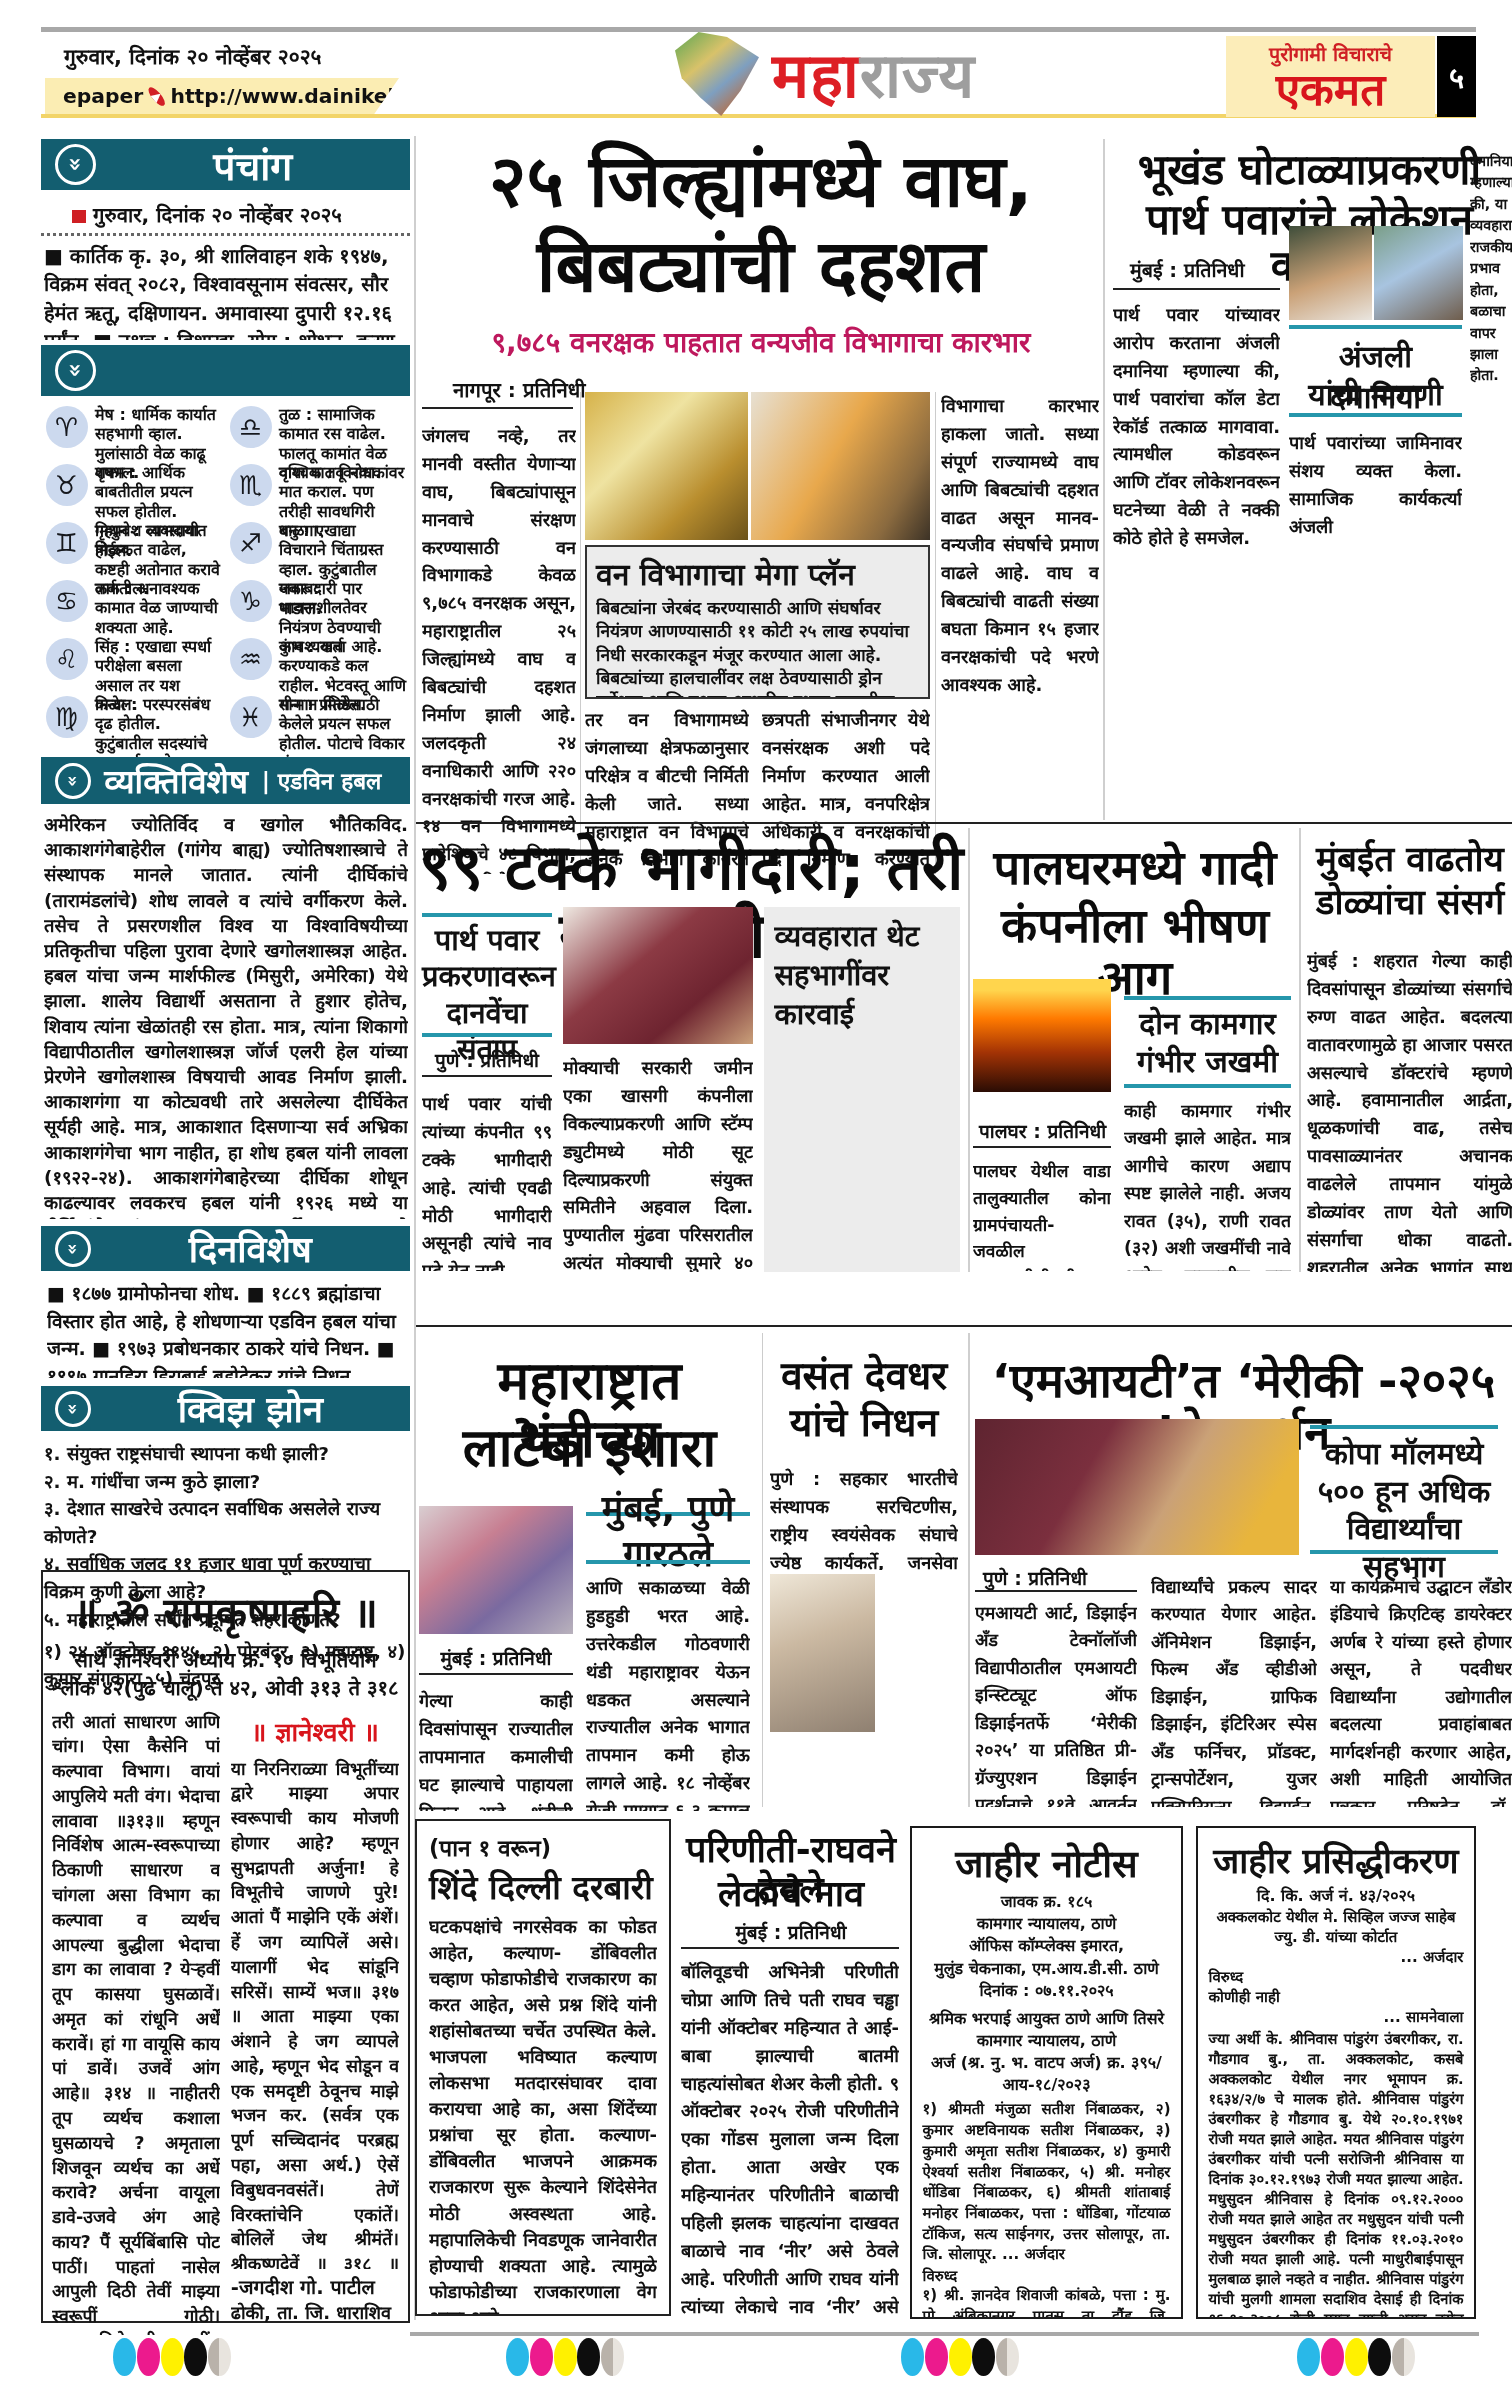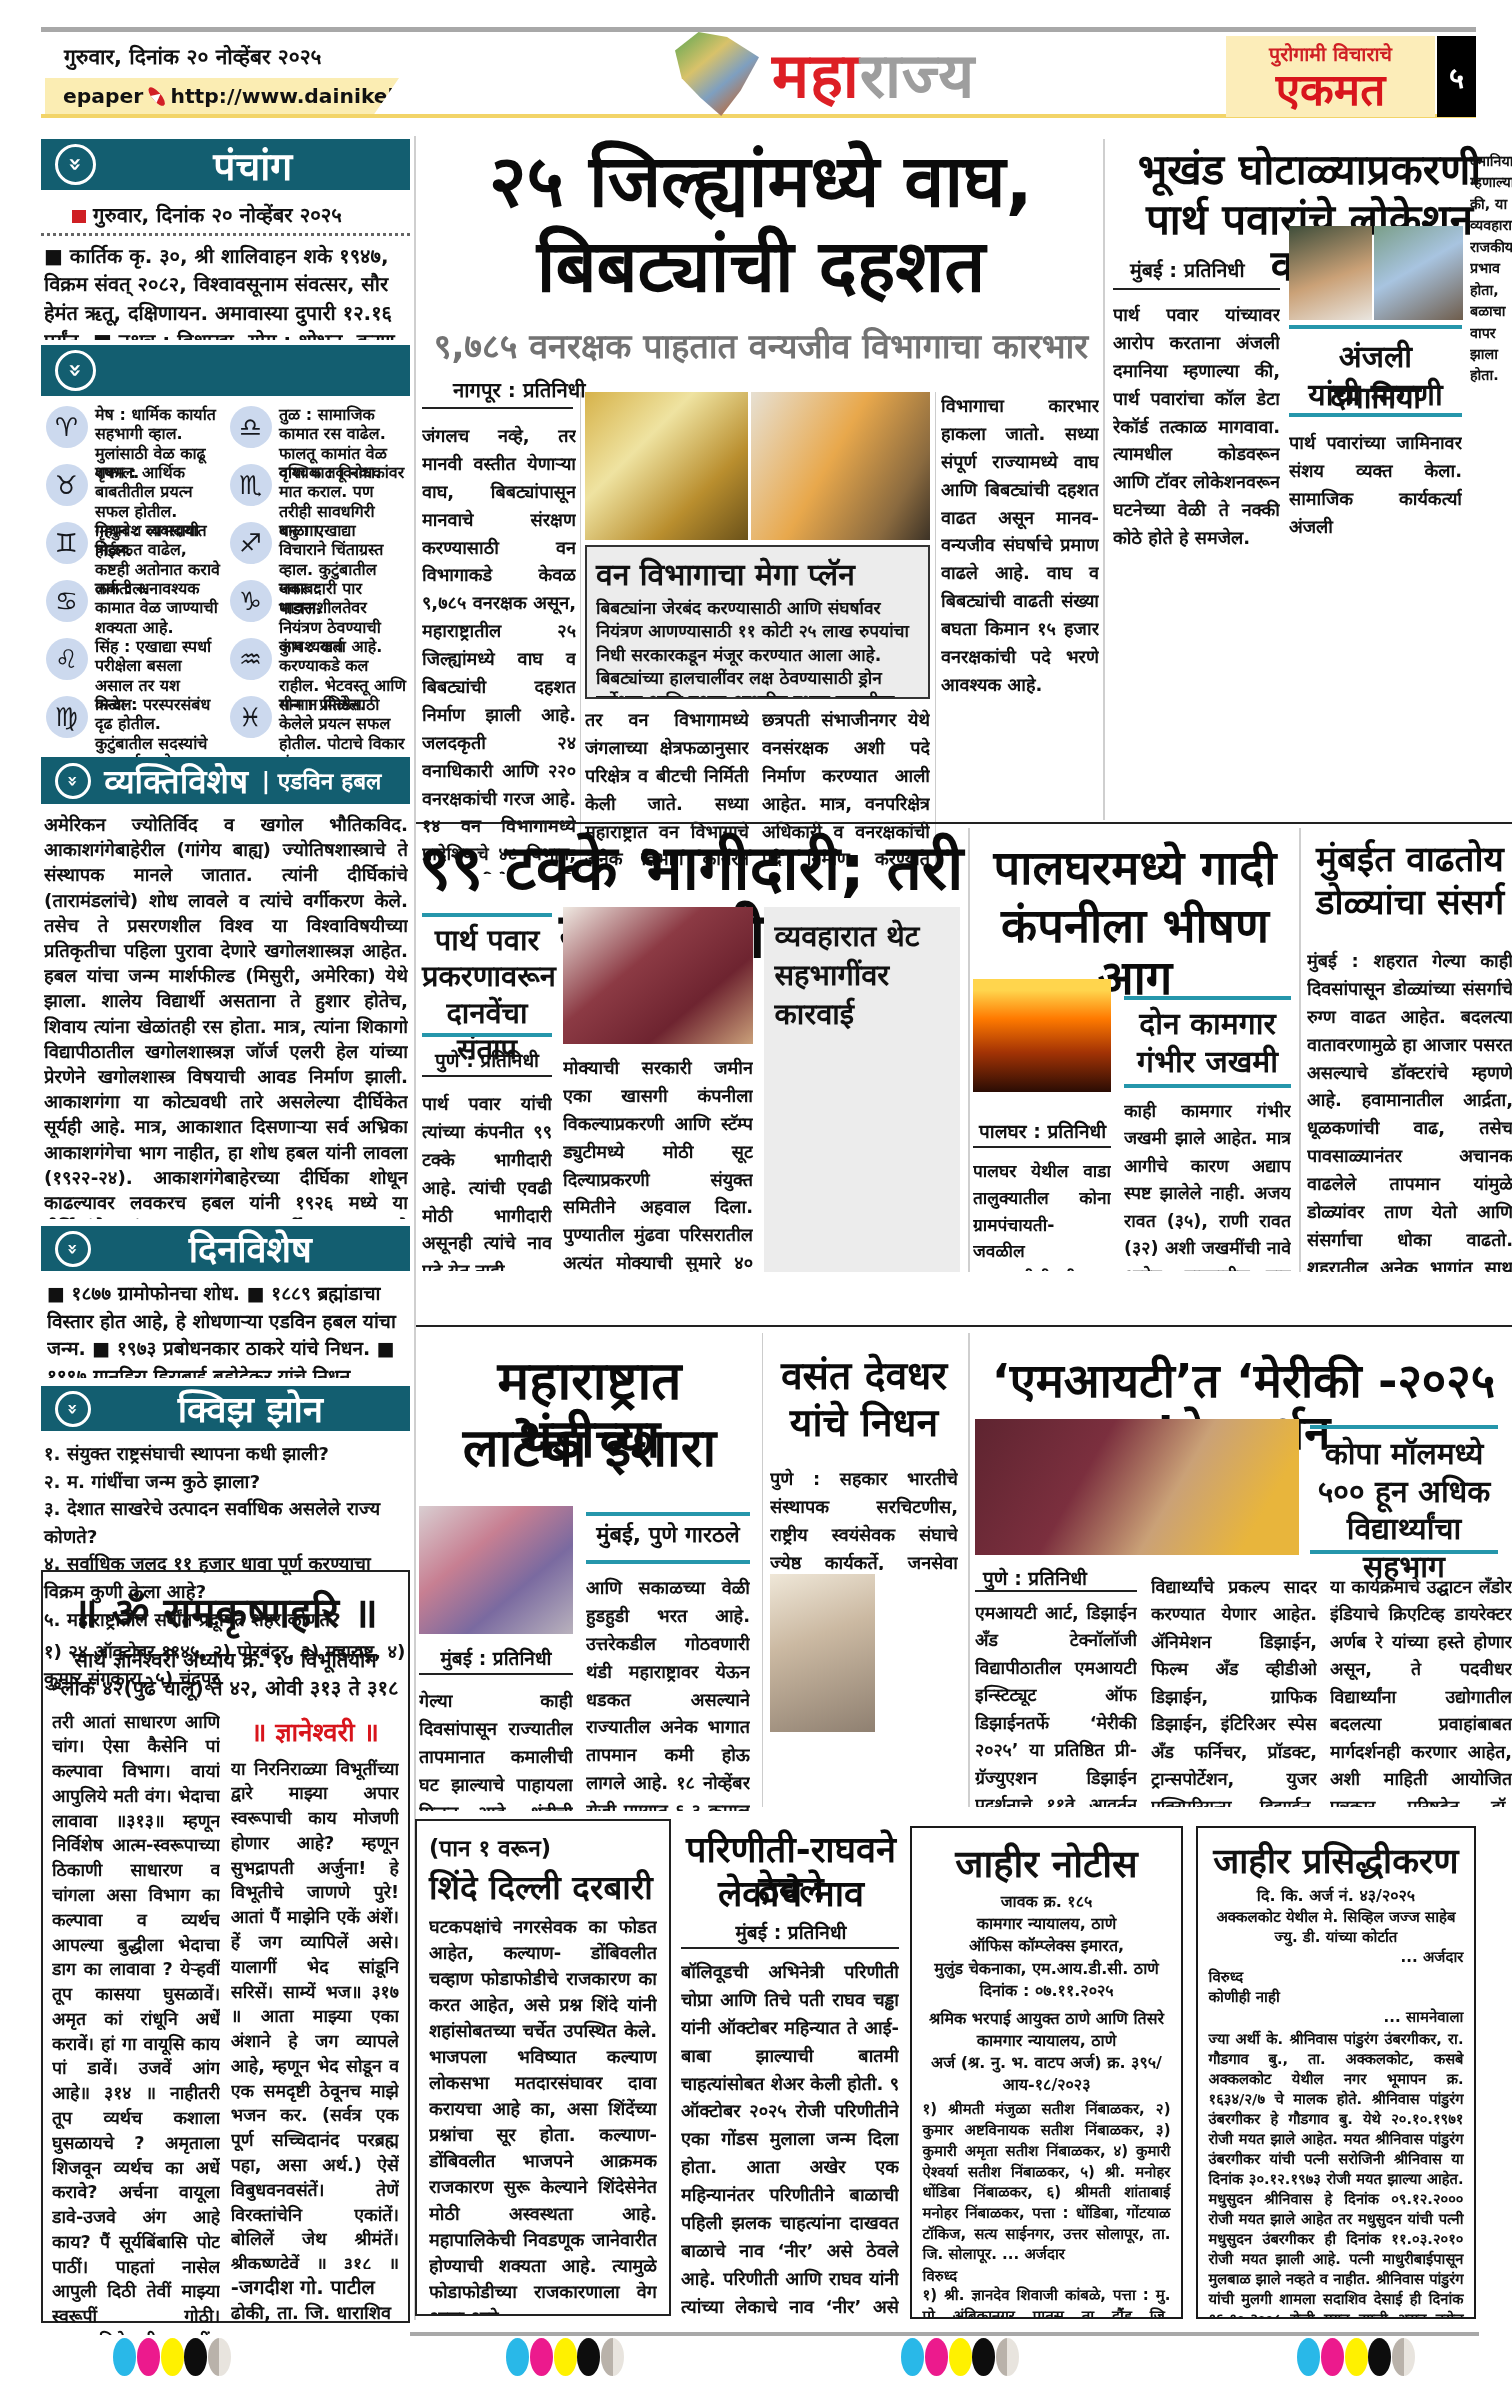--- a/index.html
+++ b/index.html
@@ -162,21 +162,21 @@
       <div class="dev" style="font-size:19.6px;font-weight:900;margin-top:4.5px;">-जगदीश गो. पाटील</div>
       <div class="dev" style="font-size:18px;font-weight:600;">ढोकी, ता. जि. धाराशिव</div>
     </div>
   </div>
 </div>
 
 <div class="abs" style="left:414px;top:136px;width:1.5px;height:2184px;background:#cfcfcf;"></div>
 
 <div class="abs dev hl ctr" style="left:422px;top:142px;width:678px;font-size:72px;">२५ जिल्ह्यांमध्ये वाघ,</div>
 <div class="abs dev hl ctr" style="left:422px;top:227px;width:678px;font-size:72px;">बिबट्यांची दहशत</div>
-<div class="abs dev ctr" style="left:422px;top:322px;width:678px;font-size:34px;font-weight:800;color:#737373;">९,७८५ वनरक्षक पाहतात वन्यजीव विभागाचा कारभार</div>
+<div class="abs dev ctr" style="left:422px;top:322px;width:678px;font-size:28px;font-weight:800;color:#be185d;">९,७८५ वनरक्षक पाहतात वन्यजीव विभागाचा कारभार</div>
 <div class="abs dev byline" style="left:425px;top:375px;font-size:20.3px;margin-left:28px;">नागपूर : प्रतिनिधी</div>
 <div class="abs rule" style="left:422px;top:407px;width:151px;height:2.3px;"></div>
 
 <div class="abs dev body-txt just" style="left:422px;top:422px;width:154px;height:452px;font-size:18px;font-weight:600;">जंगलच नव्हे, तर मानवी वस्तीत येणाऱ्या वाघ, बिबट्यांपासून मानवाचे संरक्षण करण्यासाठी वन विभागाकडे केवळ ९,७८५ वनरक्षक असून, महाराष्ट्रातील २५ जिल्ह्यांमध्ये वाघ व बिबट्यांची दहशत निर्माण झाली आहे. जलदकृती २४ वनाधिकारी आणि २२० वनरक्षकांची गरज आहे. १४ वन विभागामध्ये प्रादेशिकचे ४८ विभाग, ३७८ परिक्षेत्र आणि ५,६१३ बीट असून, वन्यजीव विभागांचे १३ विभाग व १०३ परिक्षेत्र ज्यामध्ये केवळ ९७० बीट मोडतात. याशिवाय सामाजिक वनीकरणाचे उपविभाग असून, यामध्ये २५० परिक्षेत्र आणि ९९० व उर्वरित वनरक्षक साईट पोस्टिंग म्हणून कामे करतात. पोलिस विभागामध्ये लोकसंख्येच्या आधारावर पोलिस स्टेशनची निर्मिती केली जाते.</div>
 <div class="abs photo" style="left:585px;top:392px;width:163px;height:148px;background:linear-gradient(135deg,#d6b24a 0%,#efe3a1 35%,#b98e2e 70%,#6b521a 100%);"></div>
 <div class="abs photo" style="left:751px;top:392px;width:179px;height:148px;background:linear-gradient(120deg,#e7e0d2 0%,#e8a84c 45%,#8a6a3f 80%,#3c3226 100%);"></div>
 <div class="abs" style="left:585px;top:545px;width:345px;height:154px;background:#ececec;border:2.3px solid #333;box-sizing:border-box;padding:6px 9px;overflow:hidden;">
   <div class="dev" style="font-size:30px;font-weight:900;">वन विभागाचा मेगा प्लॅन</div>
   <div class="dev body-txt" style="font-size:17.3px;font-weight:600;line-height:1.35;margin-top:3px;">बिबट्यांना जेरबंद करण्यासाठी आणि संघर्षावर नियंत्रण आणण्यासाठी ११ कोटी २५ लाख रुपयांचा निधी सरकारकडून मंजूर करण्यात आला आहे. बिबट्यांच्या हालचालींवर लक्ष ठेवण्यासाठी ड्रोन सर्वेक्षण आणि एआय-आधारित इशारा प्रणालीचा वापर करण्यात येत आहे. बिबट रेस्क्यूसाठी ट्रँक्युलायझिंग गन, हाय-पॉवर टॉर्च, ट्रॅप कॅमेरे, ड्रोन) आणि पिंजऱ्यांची संख्या मोठ्या प्रमाणात वाढविण्यात येणार आहे.</div>
 </div>
@@ -236,21 +236,21 @@
 
 <div class="abs rule" style="left:416px;top:1325px;width:1096px;height:2.3px;"></div>
 
 <div class="abs dev hl ctr" style="left:420px;top:1352px;width:339px;font-size:53px;">महाराष्ट्रात थंडीच्या</div>
 <div class="abs dev hl ctr" style="left:420px;top:1419px;width:339px;font-size:53px;">लाटेचा इशारा</div>
 <div class="abs photo" style="left:419px;top:1506px;width:154px;height:128px;background:linear-gradient(140deg,#d9ced1 0%,#c77f92 35%,#7a6aa0 65%,#b9b2bd 100%);"></div>
 <div class="abs dev byline ctr" style="left:419px;top:1645px;width:154px;font-size:19px;">मुंबई : प्रतिनिधी</div>
 <div class="abs rule" style="left:419px;top:1673px;width:154px;height:1.5px;"></div>
 <div class="abs dev body-txt just" style="left:419px;top:1687px;width:154px;height:124px;font-size:18px;font-weight:600;">गेल्या काही दिवसांपासून राज्यातील तापमानात कमालीची घट झाल्याचे पाहायला मिळत आहे. थंडीची सुरुवात झाली असून रात्रीच्या वेळी</div>
 <div class="abs tealrule" style="left:586px;top:1512px;width:164px;"></div>
-<div class="abs dev subbox-t" style="left:586px;top:1521px;width:164px;font-size:22px;">मुंबई, पुणे गारठले</div>
+<div class="abs dev subbox-t" style="left:586px;top:1486px;width:164px;font-size:36px;">मुंबई, पुणे गारठले</div>
 <div class="abs tealrule" style="left:586px;top:1560px;width:164px;"></div>
 <div class="abs dev body-txt just" style="left:586px;top:1574px;width:164px;height:237px;font-size:18px;font-weight:600;">आणि सकाळच्या वेळी हुडहुडी भरत आहे. उत्तरेकडील गोठवणारी थंडी महाराष्ट्रावर येऊन धडकत असल्याने राज्यातील अनेक भागात तापमान कमी होऊ लागले आहे. १८ नोव्हेंबर रोजी पुण्यात ६.३ कमाल आणि ९ अंश सेल्सिअस किमान तापमानाचा पारा नोंदविण्यात आला. थंडीचा अंदाज हवामान खात्याने वर्तवला आहे.</div>
 
 <div class="abs" style="left:762px;top:1333px;width:0.8px;height:474px;background:#ccc;"></div>
 <div class="abs dev hl ctr" style="left:770px;top:1355px;width:188px;font-size:39px;">वसंत देवधर</div>
 <div class="abs dev hl ctr" style="left:770px;top:1402px;width:188px;font-size:39px;">यांचे निधन</div>
 <div class="abs photo" style="left:770px;top:1574px;width:105px;height:158px;background:linear-gradient(160deg,#efe7d8 0%,#cbb9a2 40%,#8f8071 100%);"></div>
 <div class="abs dev body-txt just" style="left:770px;top:1465px;width:188px;height:105px;font-size:18px;font-weight:600;">पुणे : सहकार भारतीचे संस्थापक सरचिटणीस, राष्ट्रीय स्वयंसेवक संघाचे ज्येष्ठ कार्यकर्ते, जनसेवा सहकारी बँकेचे पहिले कार्यकारी संचालक आणि अनेक नागरी सहकारी बँकांचे सल्लागार, मार्गदर्शक वसंत नारायण देवधर (वय ९१) यांचे निधन झाले. त्यांच्या स्मरणार्थ अनेक कार्यक्रम घेतले.</div>
 <div class="abs dev body-txt just" style="left:883px;top:1574px;width:75px;height:233px;font-size:16.6px;font-weight:600;"></div>
 

